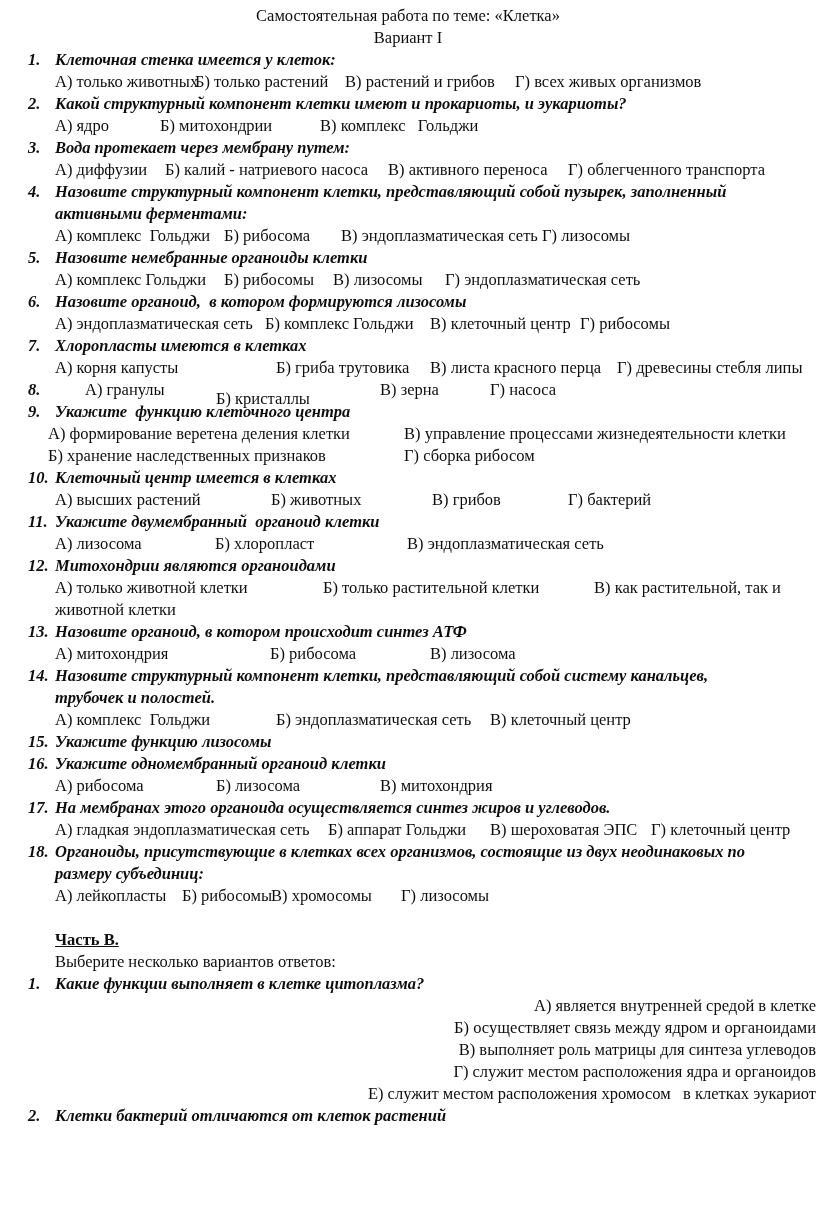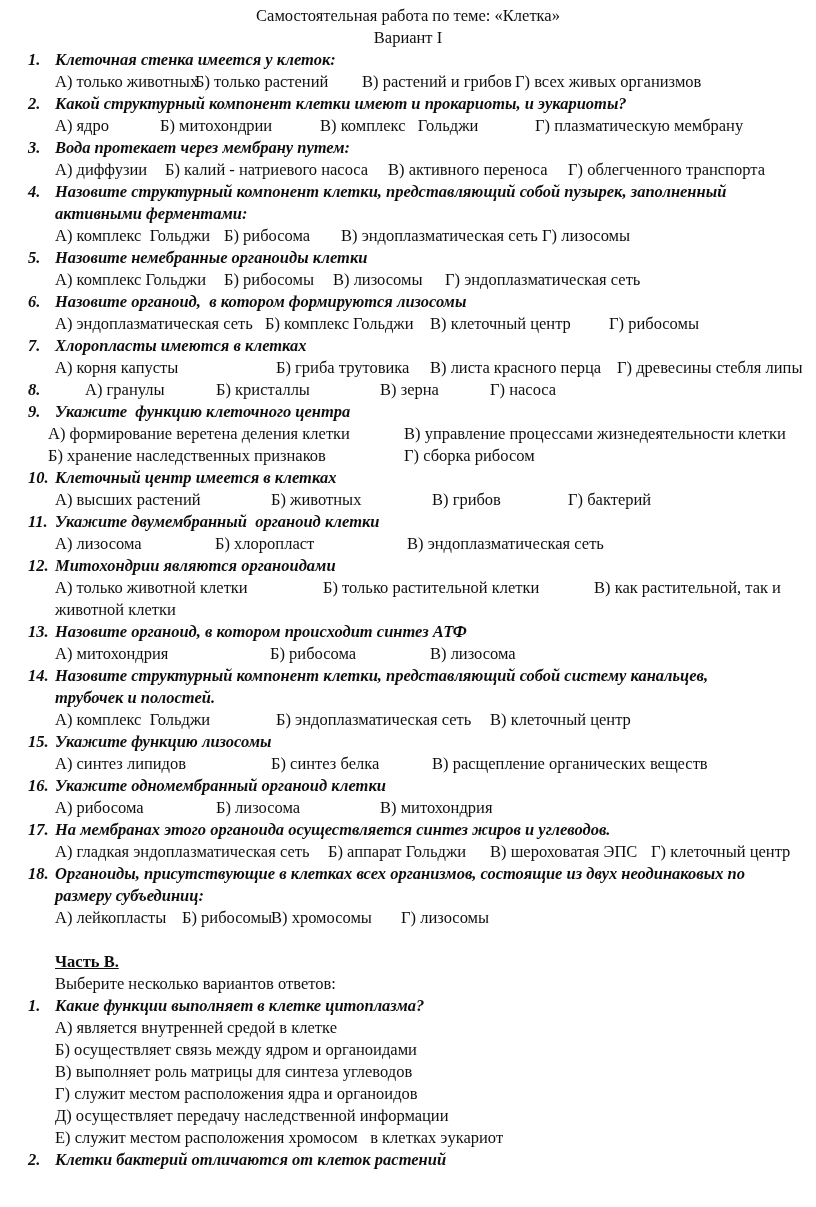--- a/index.html
+++ b/index.html
@@ -63,46 +63,46 @@
     text-decoration: underline;
     white-space: pre-wrap;
   }
   .instruction {
     padding-left: 55px;
     white-space: pre-wrap;
   }
   .pb-opt {
     padding-left: 55px;
     white-space: pre-wrap;
+    text-align: right;
   }
 </style>
 </head>
 <body>
 
 <div class="page">
   <div class="center">Самостоятельная работа по теме: «Клетка»</div>
   <div class="center">Вариант I</div>
 
   <div id="part-a">
       <div class="q">
         <div class="q-head"><span class="q-num">1.</span><span class="q-text">Клеточная стенка имеется у клеток:</span></div>
         <div class="opt-row">
           <span class="opt" style="left: 55px;">А) только животных</span>
           <span class="opt" style="left: 195px;">Б) только растений</span>
-          <span class="opt" style="left: 362px; text-align: right;">В) растений и грибов</span>
+          <span class="opt" style="left: 345px; text-align: right;">В) растений и грибов</span>
           <span class="opt" style="left: 515px;">Г) всех живых организмов</span>
         </div>
       </div>
       <div class="q">
         <div class="q-head"><span class="q-num">2.</span><span class="q-text">Какой структурный компонент клетки имеют и прокариоты, и эукариоты?</span></div>
         <div class="opt-row">
           <span class="opt" style="left: 55px;">А) ядро</span>
           <span class="opt" style="left: 160px;">Б) митохондрии</span>
           <span class="opt" style="left: 320px;">В) комплекс   Гольджи</span>
-          <span class="opt" style="left: 535px;">Г) плазматическую мембрану</span>
         </div>
       </div>
       <div class="q">
         <div class="q-head"><span class="q-num">3.</span><span class="q-text">Вода протекает через мембрану путем:</span></div>
         <div class="opt-row">
           <span class="opt" style="left: 55px;">А) диффузии</span>
           <span class="opt" style="left: 165px;">Б) калий - натриевого насоса</span>
           <span class="opt" style="left: 388px;">В) активного переноса</span>
           <span class="opt" style="left: 568px;">Г) облегченного транспорта</span>
         </div>
@@ -124,37 +124,37 @@
           <span class="opt" style="left: 333px;">В) лизосомы</span>
           <span class="opt" style="left: 445px;">Г) эндоплазматическая сеть</span>
         </div>
       </div>
       <div class="q">
         <div class="q-head"><span class="q-num">6.</span><span class="q-text">Назовите органоид,  в котором формируются лизосомы</span></div>
         <div class="opt-row">
           <span class="opt" style="left: 55px;">А) эндоплазматическая сеть</span>
           <span class="opt" style="left: 265px;">Б) комплекс Гольджи</span>
           <span class="opt" style="left: 430px;">В) клеточный центр</span>
-          <span class="opt" style="left: 580px; margin-left: 29px;">Г) рибосомы</span>
+          <span class="opt" style="left: 580px;">Г) рибосомы</span>
         </div>
       </div>
       <div class="q">
         <div class="q-head"><span class="q-num">7.</span><span class="q-text">Хлоропласты имеются в клетках</span></div>
         <div class="opt-row">
           <span class="opt" style="left: 55px;">А) корня капусты</span>
           <span class="opt" style="left: 276px;">Б) гриба трутовика</span>
           <span class="opt" style="left: 430px;">В) листа красного перца</span>
           <span class="opt" style="left: 617px;">Г) древесины стебля липы</span>
         </div>
       </div>
       <div class="q">
         <div class="q-head"><span class="q-num">8.</span></div>
         <div class="opt-row">
           <span class="opt" style="left: 85px;">А) гранулы</span>
-          <span class="opt" style="left: 216px;">Б) кристаллы</span>
+          <span class="opt" style="left: 216px; margin-top: 9px;">Б) кристаллы</span>
           <span class="opt" style="left: 380px;">В) зерна</span>
           <span class="opt" style="left: 490px;">Г) насоса</span>
         </div>
       </div>
       <div class="q">
         <div class="q-head"><span class="q-num">9.</span><span class="q-text">Укажите  функцию клеточного центра</span></div>
         <div class="opt-row">
           <span class="opt" style="left: 48px;">А) формирование веретена деления клетки</span>
           <span class="opt" style="left: 404px;">В) управление процессами жизнедеятельности клетки</span>
         </div>
@@ -202,25 +202,20 @@
       <div class="q">
         <div class="q-head"><span class="q-num">14.</span><span class="q-text">Назовите структурный компонент клетки, представляющий собой систему канальцев, трубочек и полостей.</span></div>
         <div class="opt-row">
           <span class="opt" style="left: 55px;">А) комплекс  Гольджи</span>
           <span class="opt" style="left: 276px;">Б) эндоплазматическая сеть</span>
           <span class="opt" style="left: 490px;">В) клеточный центр</span>
         </div>
       </div>
       <div class="q">
         <div class="q-head"><span class="q-num">15.</span><span class="q-text">Укажите функцию лизосомы</span></div>
-        <div class="opt-row">
-          <span class="opt" style="left: 55px;">А) синтез липидов</span>
-          <span class="opt" style="left: 271px;">Б) синтез белка</span>
-          <span class="opt" style="left: 432px;">В) расщепление органических веществ</span>
-        </div>
       </div>
       <div class="q">
         <div class="q-head"><span class="q-num">16.</span><span class="q-text">Укажите одномембранный органоид клетки</span></div>
         <div class="opt-row">
           <span class="opt" style="left: 55px;">А) рибосома</span>
           <span class="opt" style="left: 216px;">Б) лизосома</span>
           <span class="opt" style="left: 380px;">В) митохондрия</span>
         </div>
       </div>
       <div class="q">
@@ -250,20 +245,19 @@
   </div>
   <div class="instruction">Выберите несколько вариантов ответов:</div>
 
   <div id="part-b">
       <div class="q">
         <div class="q-head"><span class="q-num">1.</span><span class="q-text">Какие функции выполняет в клетке цитоплазма?</span></div>
         <div class="pb-opt">А) является внутренней средой в клетке</div>
         <div class="pb-opt">Б) осуществляет связь между ядром и органоидами</div>
         <div class="pb-opt">В) выполняет роль матрицы для синтеза углеводов</div>
         <div class="pb-opt">Г) служит местом расположения ядра и органоидов</div>
-        <div class="pb-opt">Д) осуществляет передачу наследственной информации</div>
         <div class="pb-opt">Е) служит местом расположения хромосом   в клетках эукариот</div>
       </div>
       <div class="q">
         <div class="q-head"><span class="q-num">2.</span><span class="q-text">Клетки бактерий отличаются от клеток растений</span></div>
       </div>
     </div>
 </div>
 
 </body></html>

